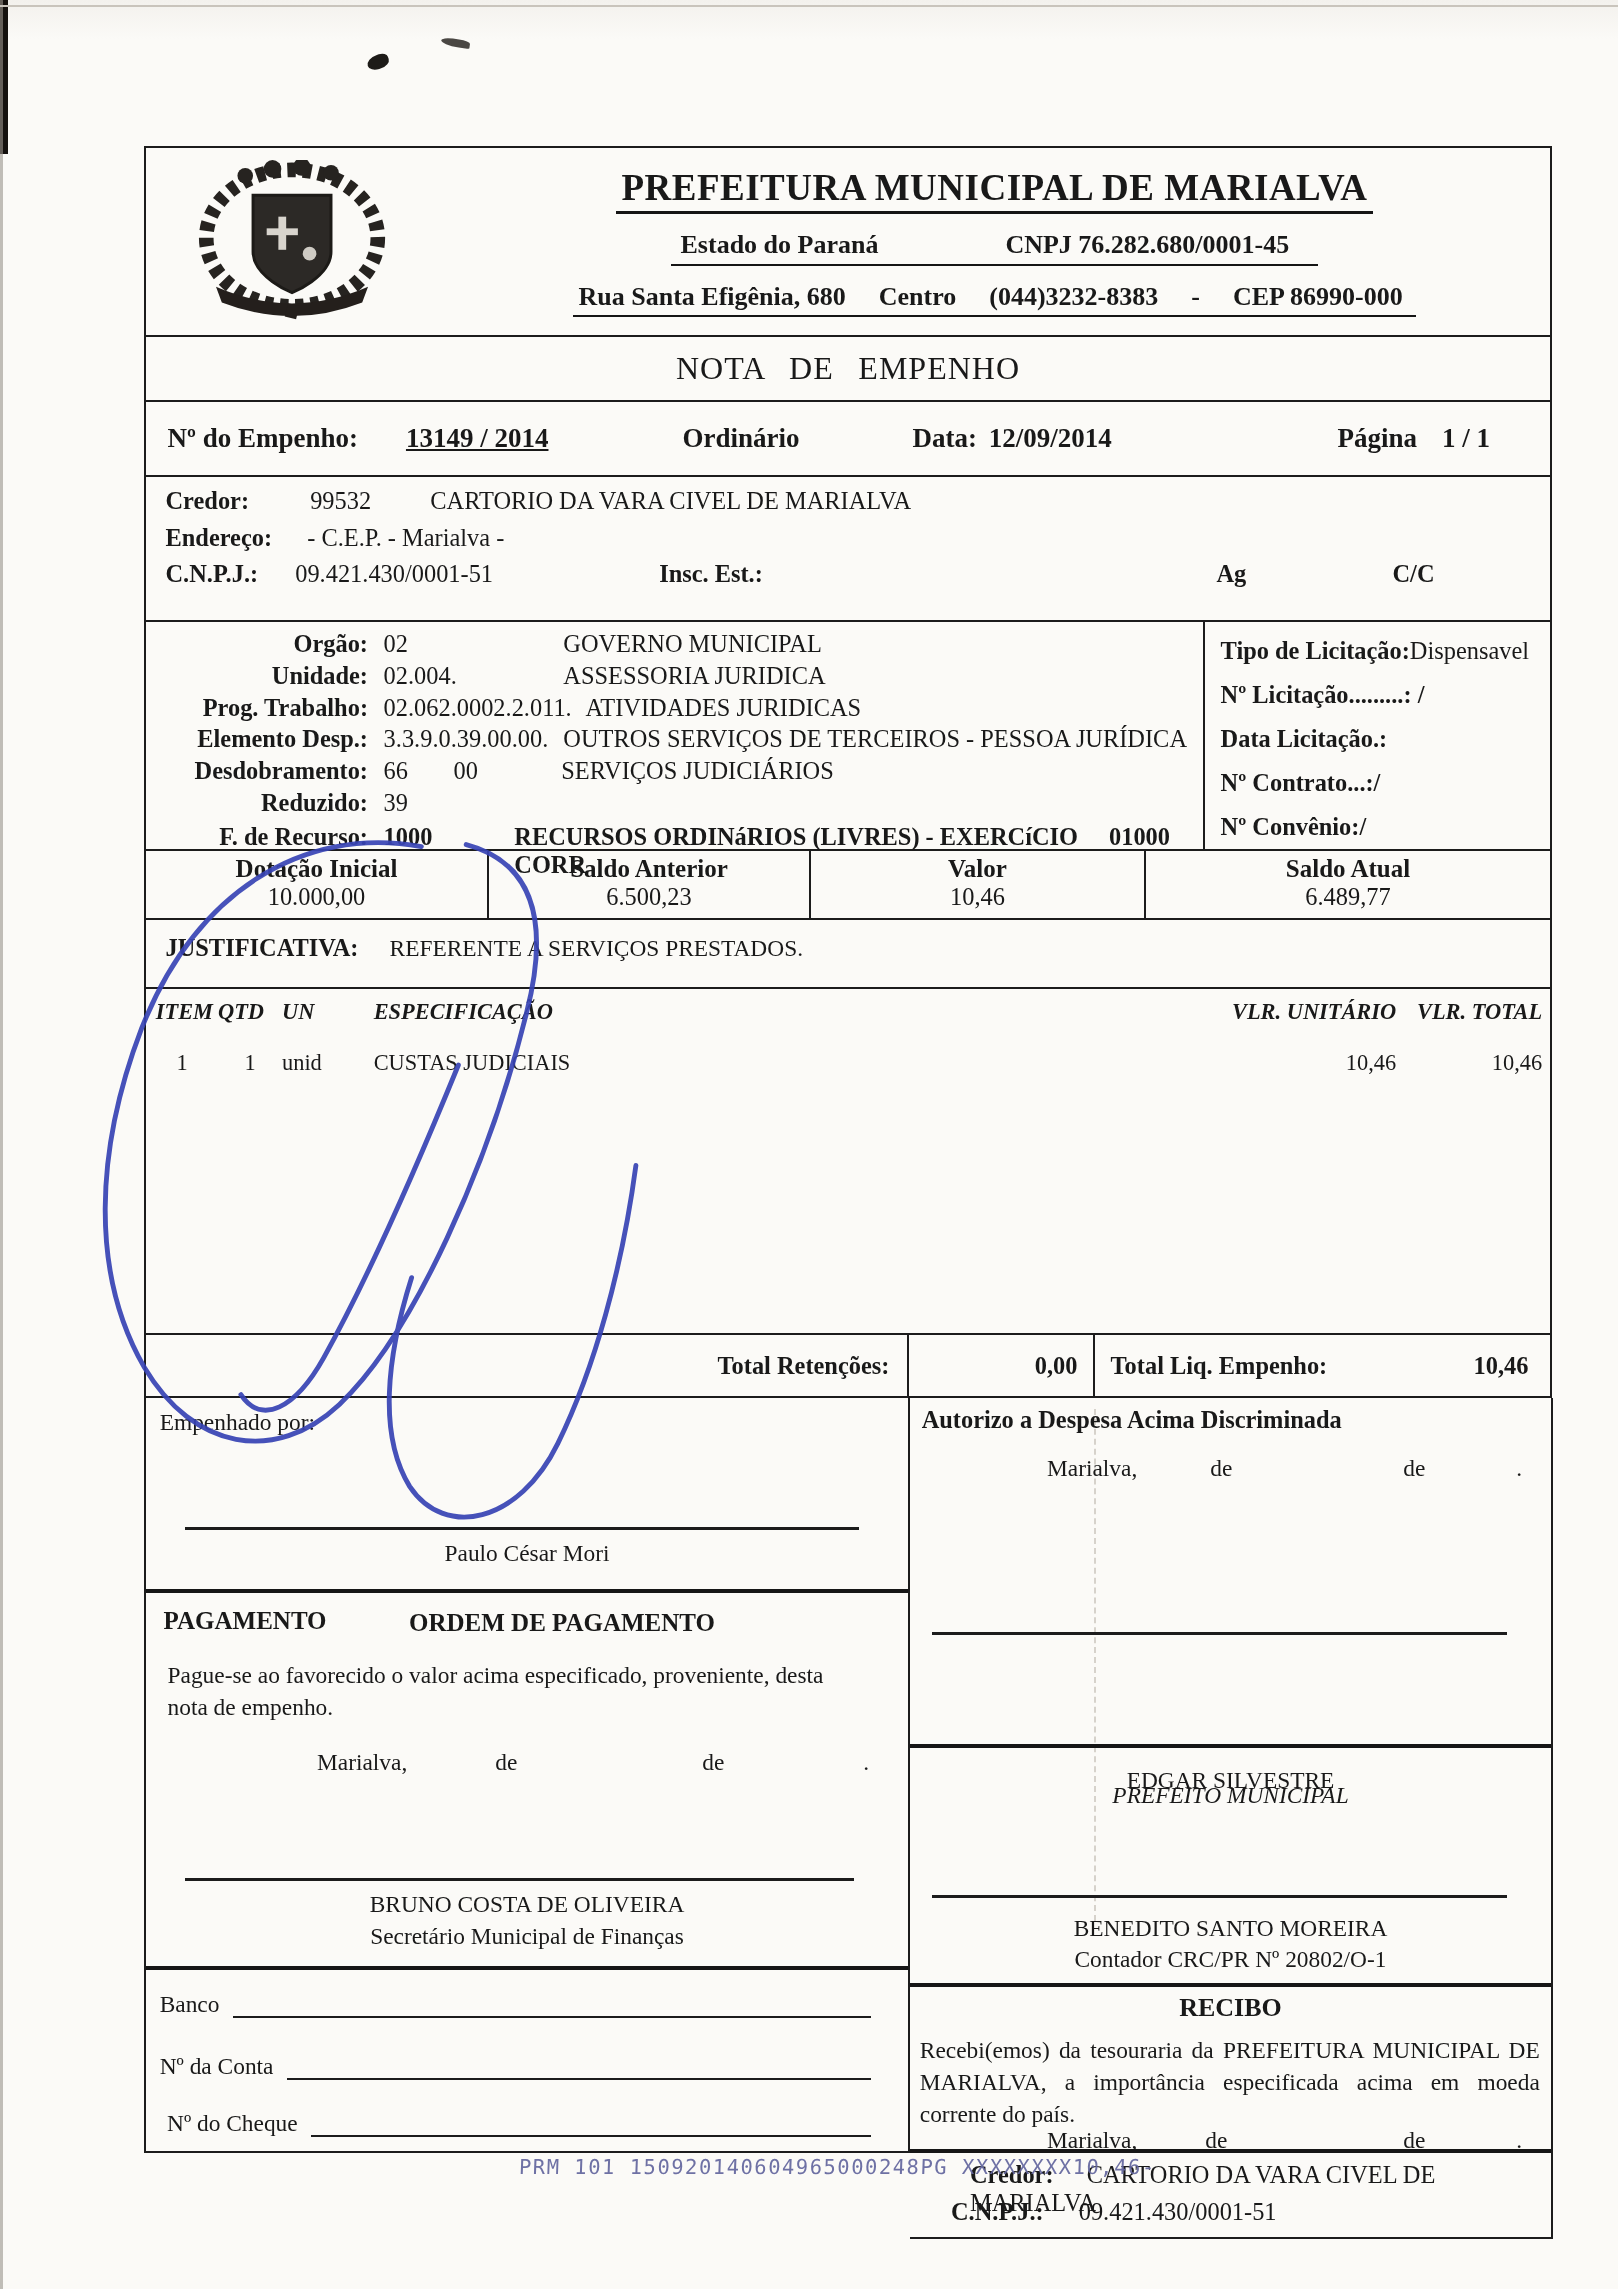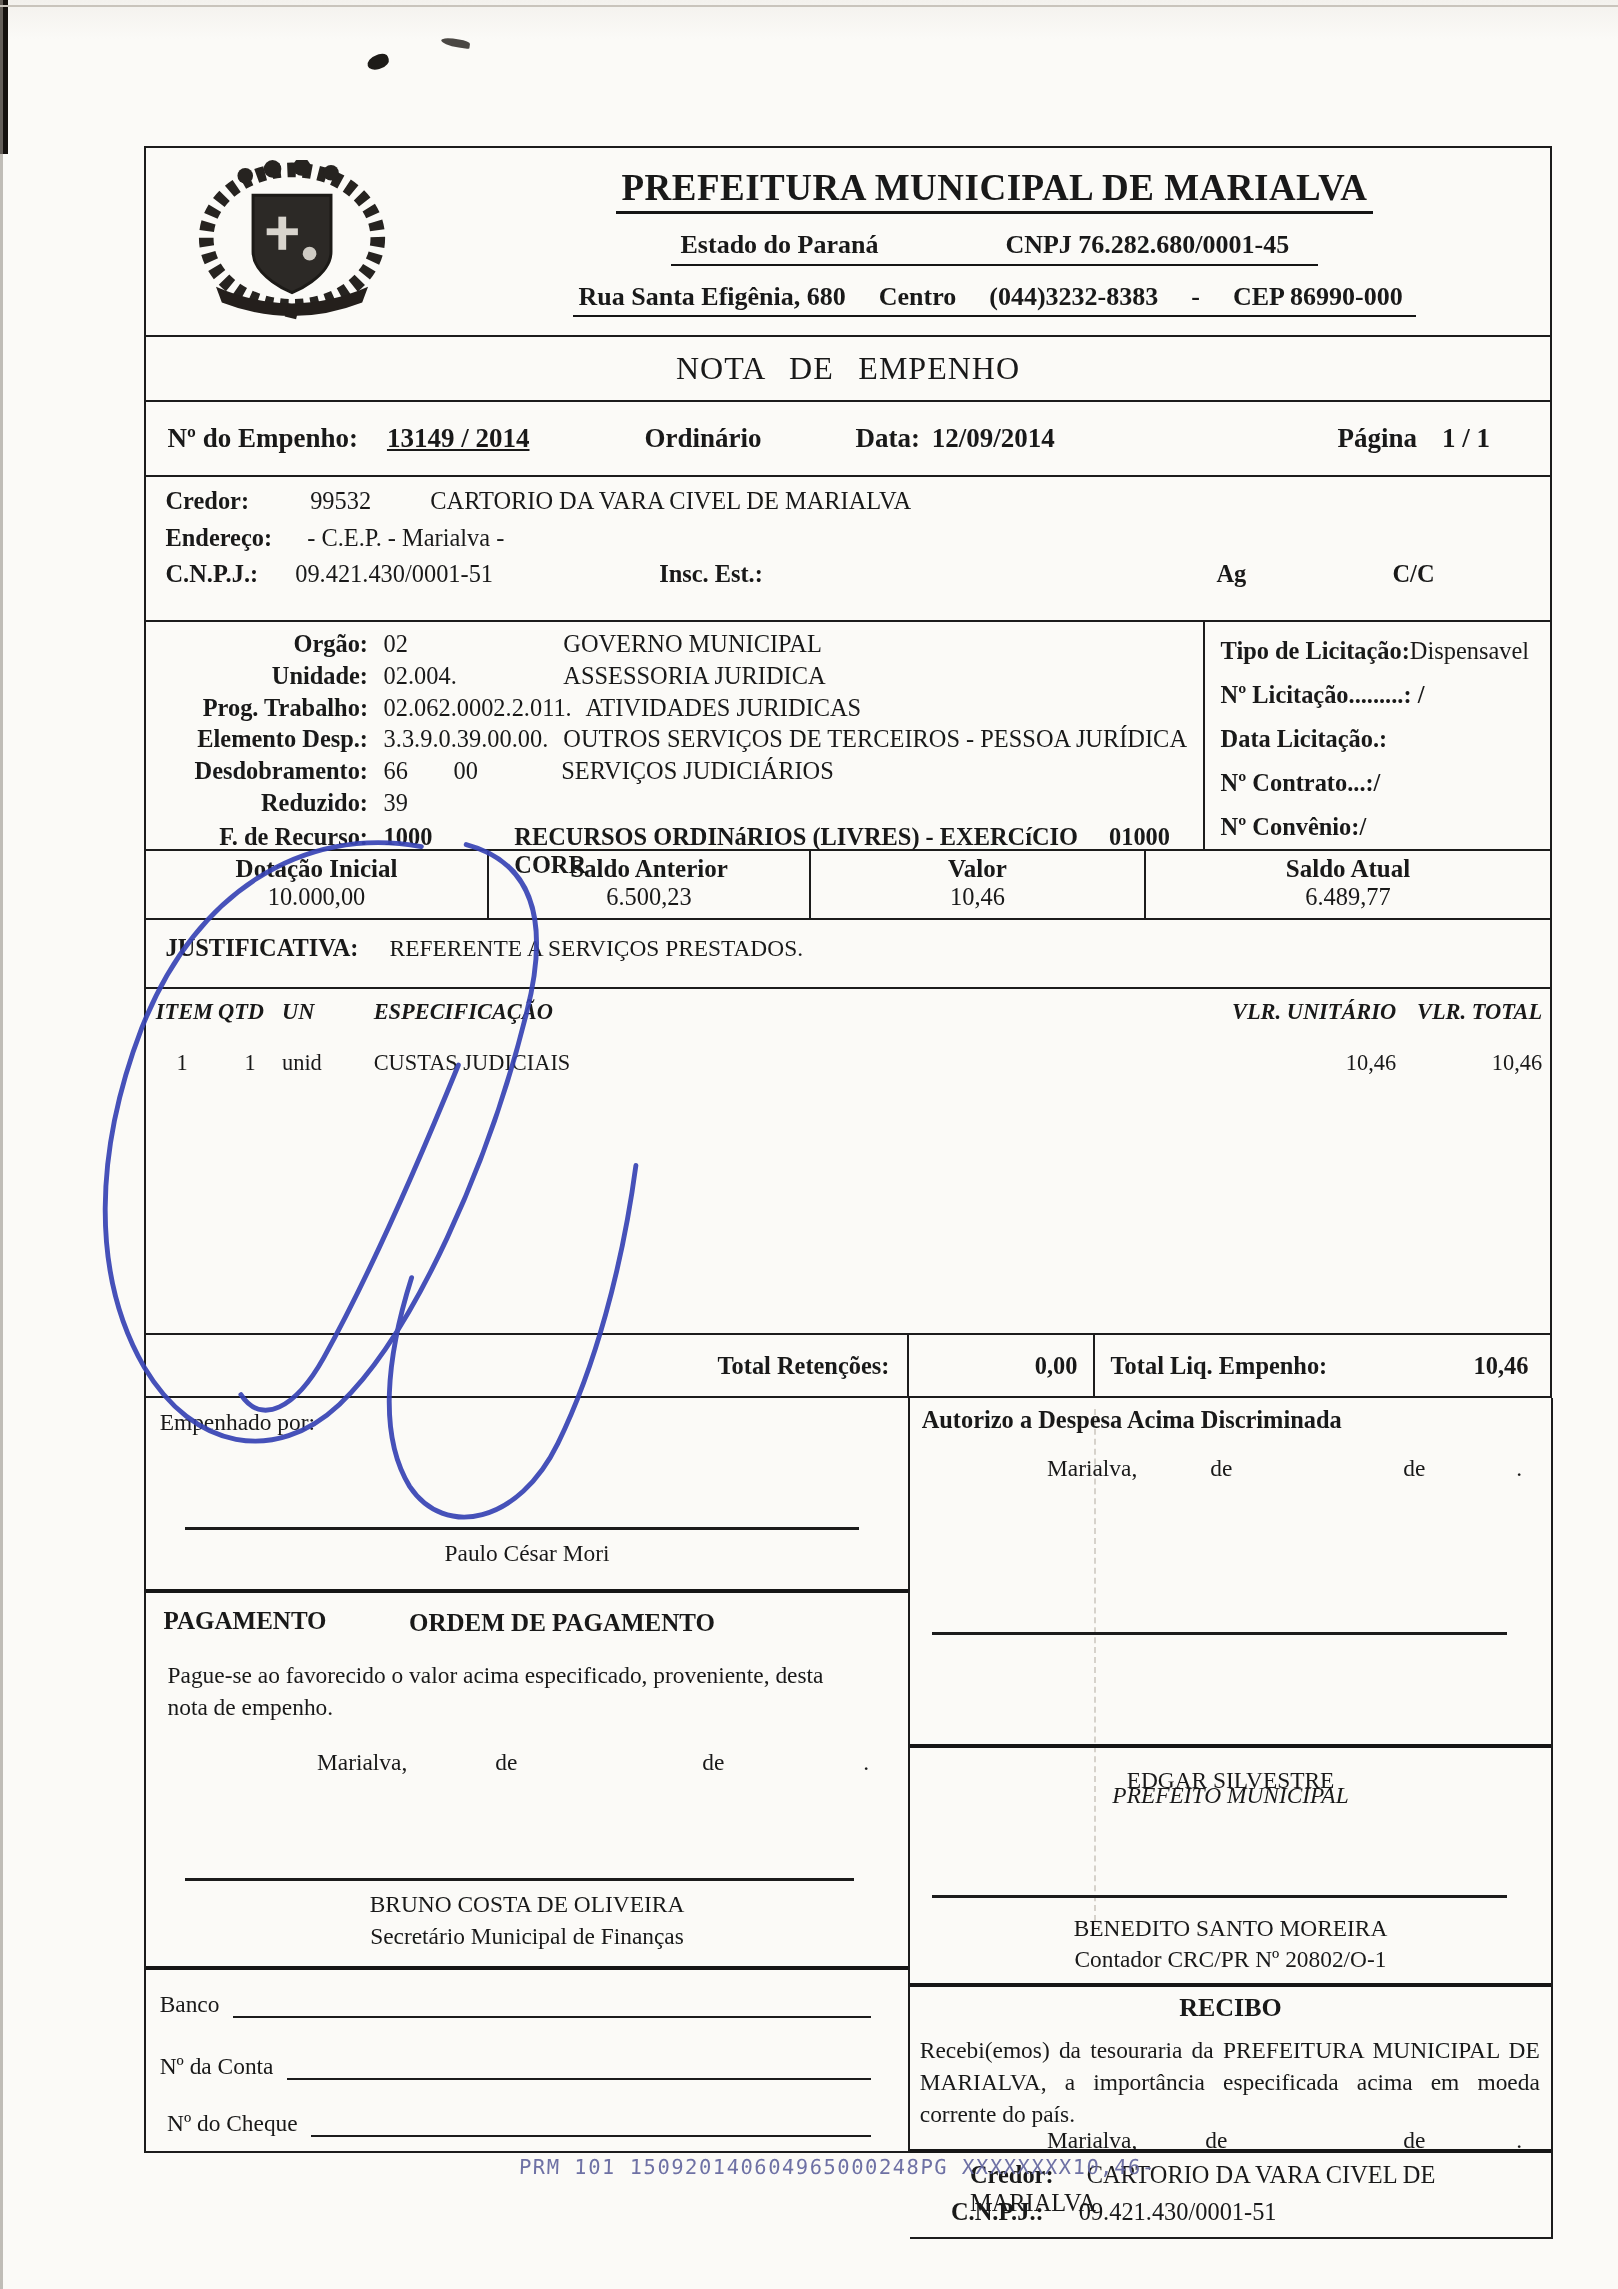--- a/index.html
+++ b/index.html
@@ -21,21 +21,21 @@
   
   .header { height:191px; border-top:2.9px solid #1c1c1c; display:flex; align-items:stretch; }
   .logo-wrap { width:293px; display:flex; align-items:center; justify-content:center; }
   .head-text { flex:1; display:flex; flex-direction:column; align-items:center; padding-top:17.6px; }
   .h-title { font-size:37px; font-weight:bold; letter-spacing:0.5px; border-bottom:3.9px solid #151515; padding:0 5.9px 2.9px 5.9px; }
   .h-line2 { margin-top:15.6px; font-size:26px; font-weight:bold; display:inline-flex; gap:127px; border-bottom:2.9px solid #151515; padding:0 29px 3.9px 9.8px; }
   .h-line3 { margin-top:15.6px; font-size:26px; font-weight:bold; display:inline-flex; gap:33px; border-bottom:2.9px solid #151515; padding:0 13.7px 3.9px 5.9px; white-space:nowrap; }
 
   .nota-bar { height:65px; display:flex; align-items:center; justify-content:center; font-size:32px; font-weight:normal; word-spacing:15.6px; letter-spacing:1px; }
 
-  .emp-row { height:75px; display:flex; align-items:center; font-size:27px; font-weight:bold; padding-left:21.5px; }
+  .emp-row { height:75px; display:flex; align-items:center; font-size:27px; font-weight:bold; padding-left:21.5px;gap:19px; }
   .emp-num { margin-left:29px;text-decoration:underline; }
   .emp-type { margin-left:115px; }
   .emp-date { margin-left:94px; display:inline-flex; gap:11.7px; }
   .emp-page { margin-left:auto; margin-right:60px; display:inline-flex; gap:25px; }
 
   .credor-box { height:145px; font-size:24.4px; padding:9.8px 0 0 19.5px; }
   .credor-box .row { margin-bottom:8.8px; position:relative; }
   .lbl { font-weight:bold; }
   .cr-code { margin-left:55px; }
   .cr-name { margin-left:53px; }

